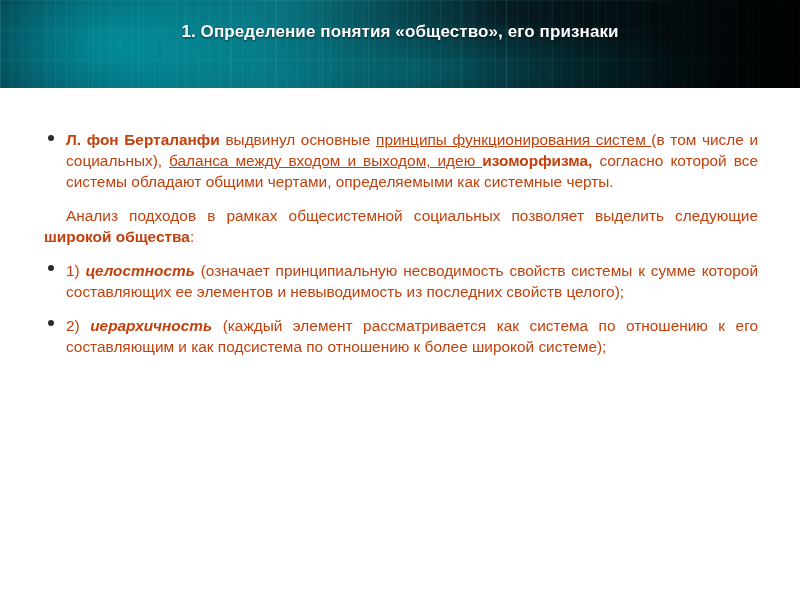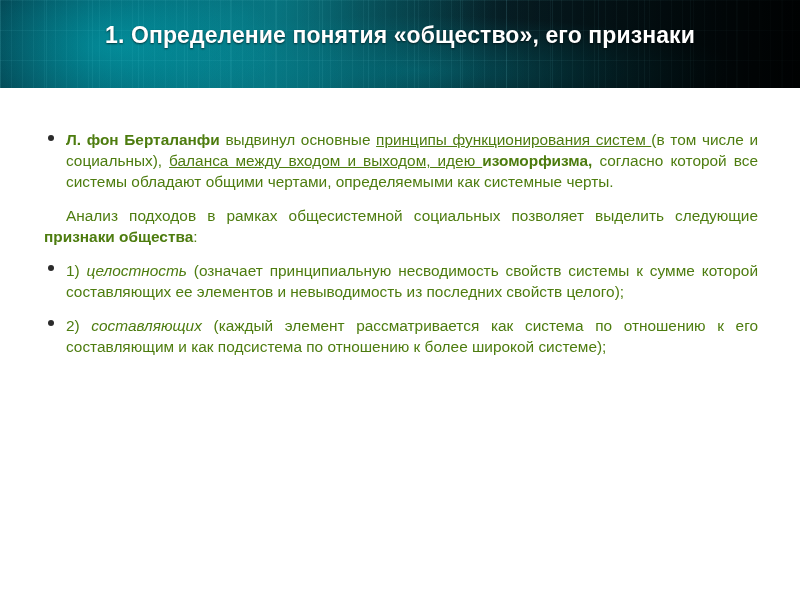--- a/index.html
+++ b/index.html
@@ -73,34 +73,34 @@
     height: 88px;
     background: linear-gradient(to right, rgba(0,0,0,0) 0%, rgba(0,0,0,0.65) 75%, rgba(0,0,0,0.85) 100%);
   }
   .header-title {
     position: absolute;
     left: 0;
     right: 0;
     top: 22px;
     text-align: center;
     color: #ffffff;
-    font-size: 23px;
+    font-size: 17px;
     font-weight: bold;
     letter-spacing: 0.1px;
     text-shadow: 0 1px 2px rgba(0,0,0,0.6);
     padding: 0 16px;
   }
 
   
   .content {
     position: absolute;
     top: 130px;
     left: 44px;
     width: 714px;
-    color: #4d7c0f;
+    color: #c2410c;
     font-size: 15.4px;
     line-height: 1.36;
   }
 
   .para {
     position: relative;
     margin-bottom: 6px;
     text-align: justify;
   }
   .para.bulleted {
@@ -118,21 +118,21 @@
     left: 4px;
     top: 0.30em;
     width: 6px;
     height: 6px;
     border-radius: 50%;
     background: #2b2b2b;
   }
 
   b { font-weight: bold; }
   .u { text-decoration: underline; }
-  .bi { font-weight: normal; font-style: italic; }
+  .bi { font-weight: bold; font-style: italic; }
 
   .spacer-sm { height: 7px; }
 </style>
 </head>
 <body>
 
 <div class="slide">
 
   <div class="header">
     <div class="header-bg"></div>
@@ -146,31 +146,31 @@
   <div class="content">
 
     <div class="para bulleted">
       <span class="bullet"></span>
       <span><b>Л. фон Берталанфи</b><span> выдвинул основные </span><span class="u">принципы функционирования систем </span><span>(в том числе и социальных), </span><span class="u">баланса между входом и выходом, идею </span><b>изоморфизма,</b><span> согласно которой все системы обладают общими чертами, определяемыми как системные черты.</span></span>
     </div>
 
     <div class="spacer-sm"></div>
 
     <div class="para plain">
-      <span class="cont-indent"><span>Анализ подходов в рамках общесистемной социальных позволяет выделить следующие </span><b>признаки общества</b><span>:</span></span>
+      <span class="cont-indent"><span>Анализ подходов в рамках общесистемной социальных позволяет выделить следующие </span><b>широкой общества</b><span>:</span></span>
     </div>
 
     <div class="spacer-sm"></div>
 
     <div class="para bulleted">
       <span class="bullet"></span>
       <span><span>1) </span><span class="bi">целостность</span><span> (означает принципиальную несводимость свойств системы к сумме которой составляющих ее элементов и невыводимость из последних свойств целого);</span></span>
     </div>
 
     <div class="spacer-sm"></div>
 
     <div class="para bulleted">
       <span class="bullet"></span>
-      <span><span>2) </span><span class="bi">составляющих</span><span> (каждый элемент рассматривается как система по отношению к его составляющим и как подсистема по отношению к более широкой системе);</span></span>
+      <span><span>2) </span><span class="bi">иерархичность</span><span> (каждый элемент рассматривается как система по отношению к его составляющим и как подсистема по отношению к более широкой системе);</span></span>
     </div>
 
   </div>
 </div>
 
 </body></html>

